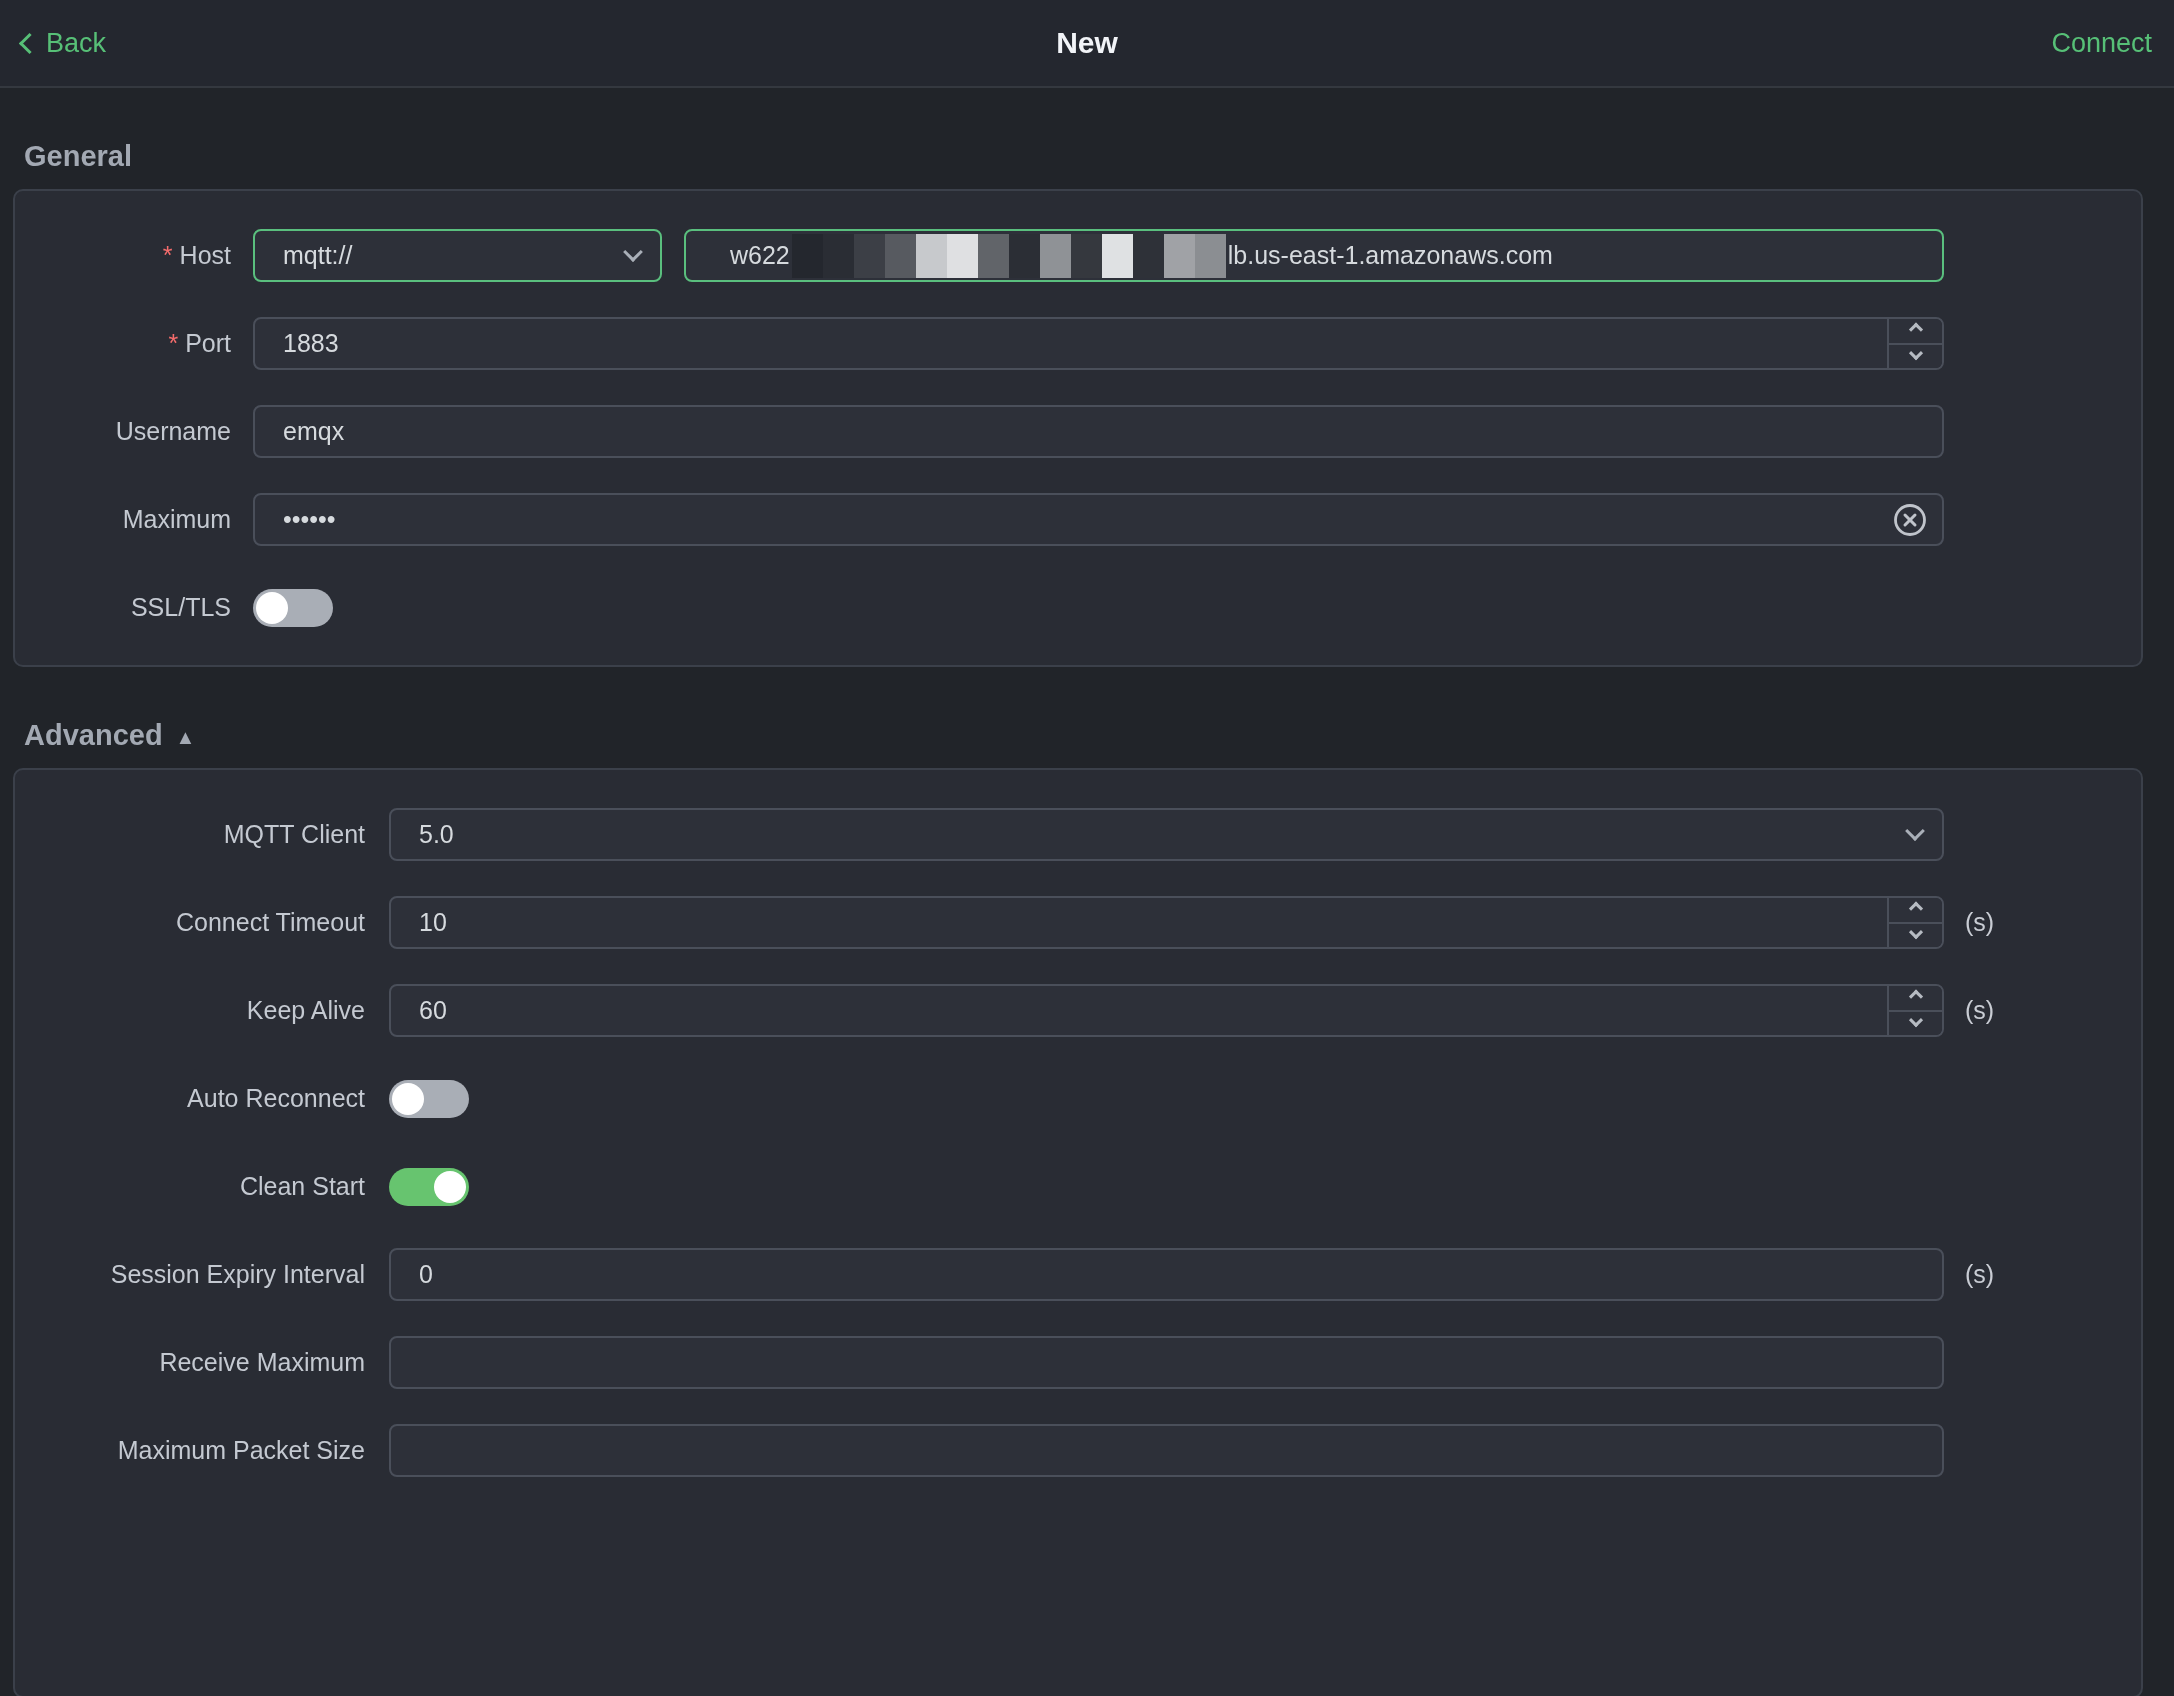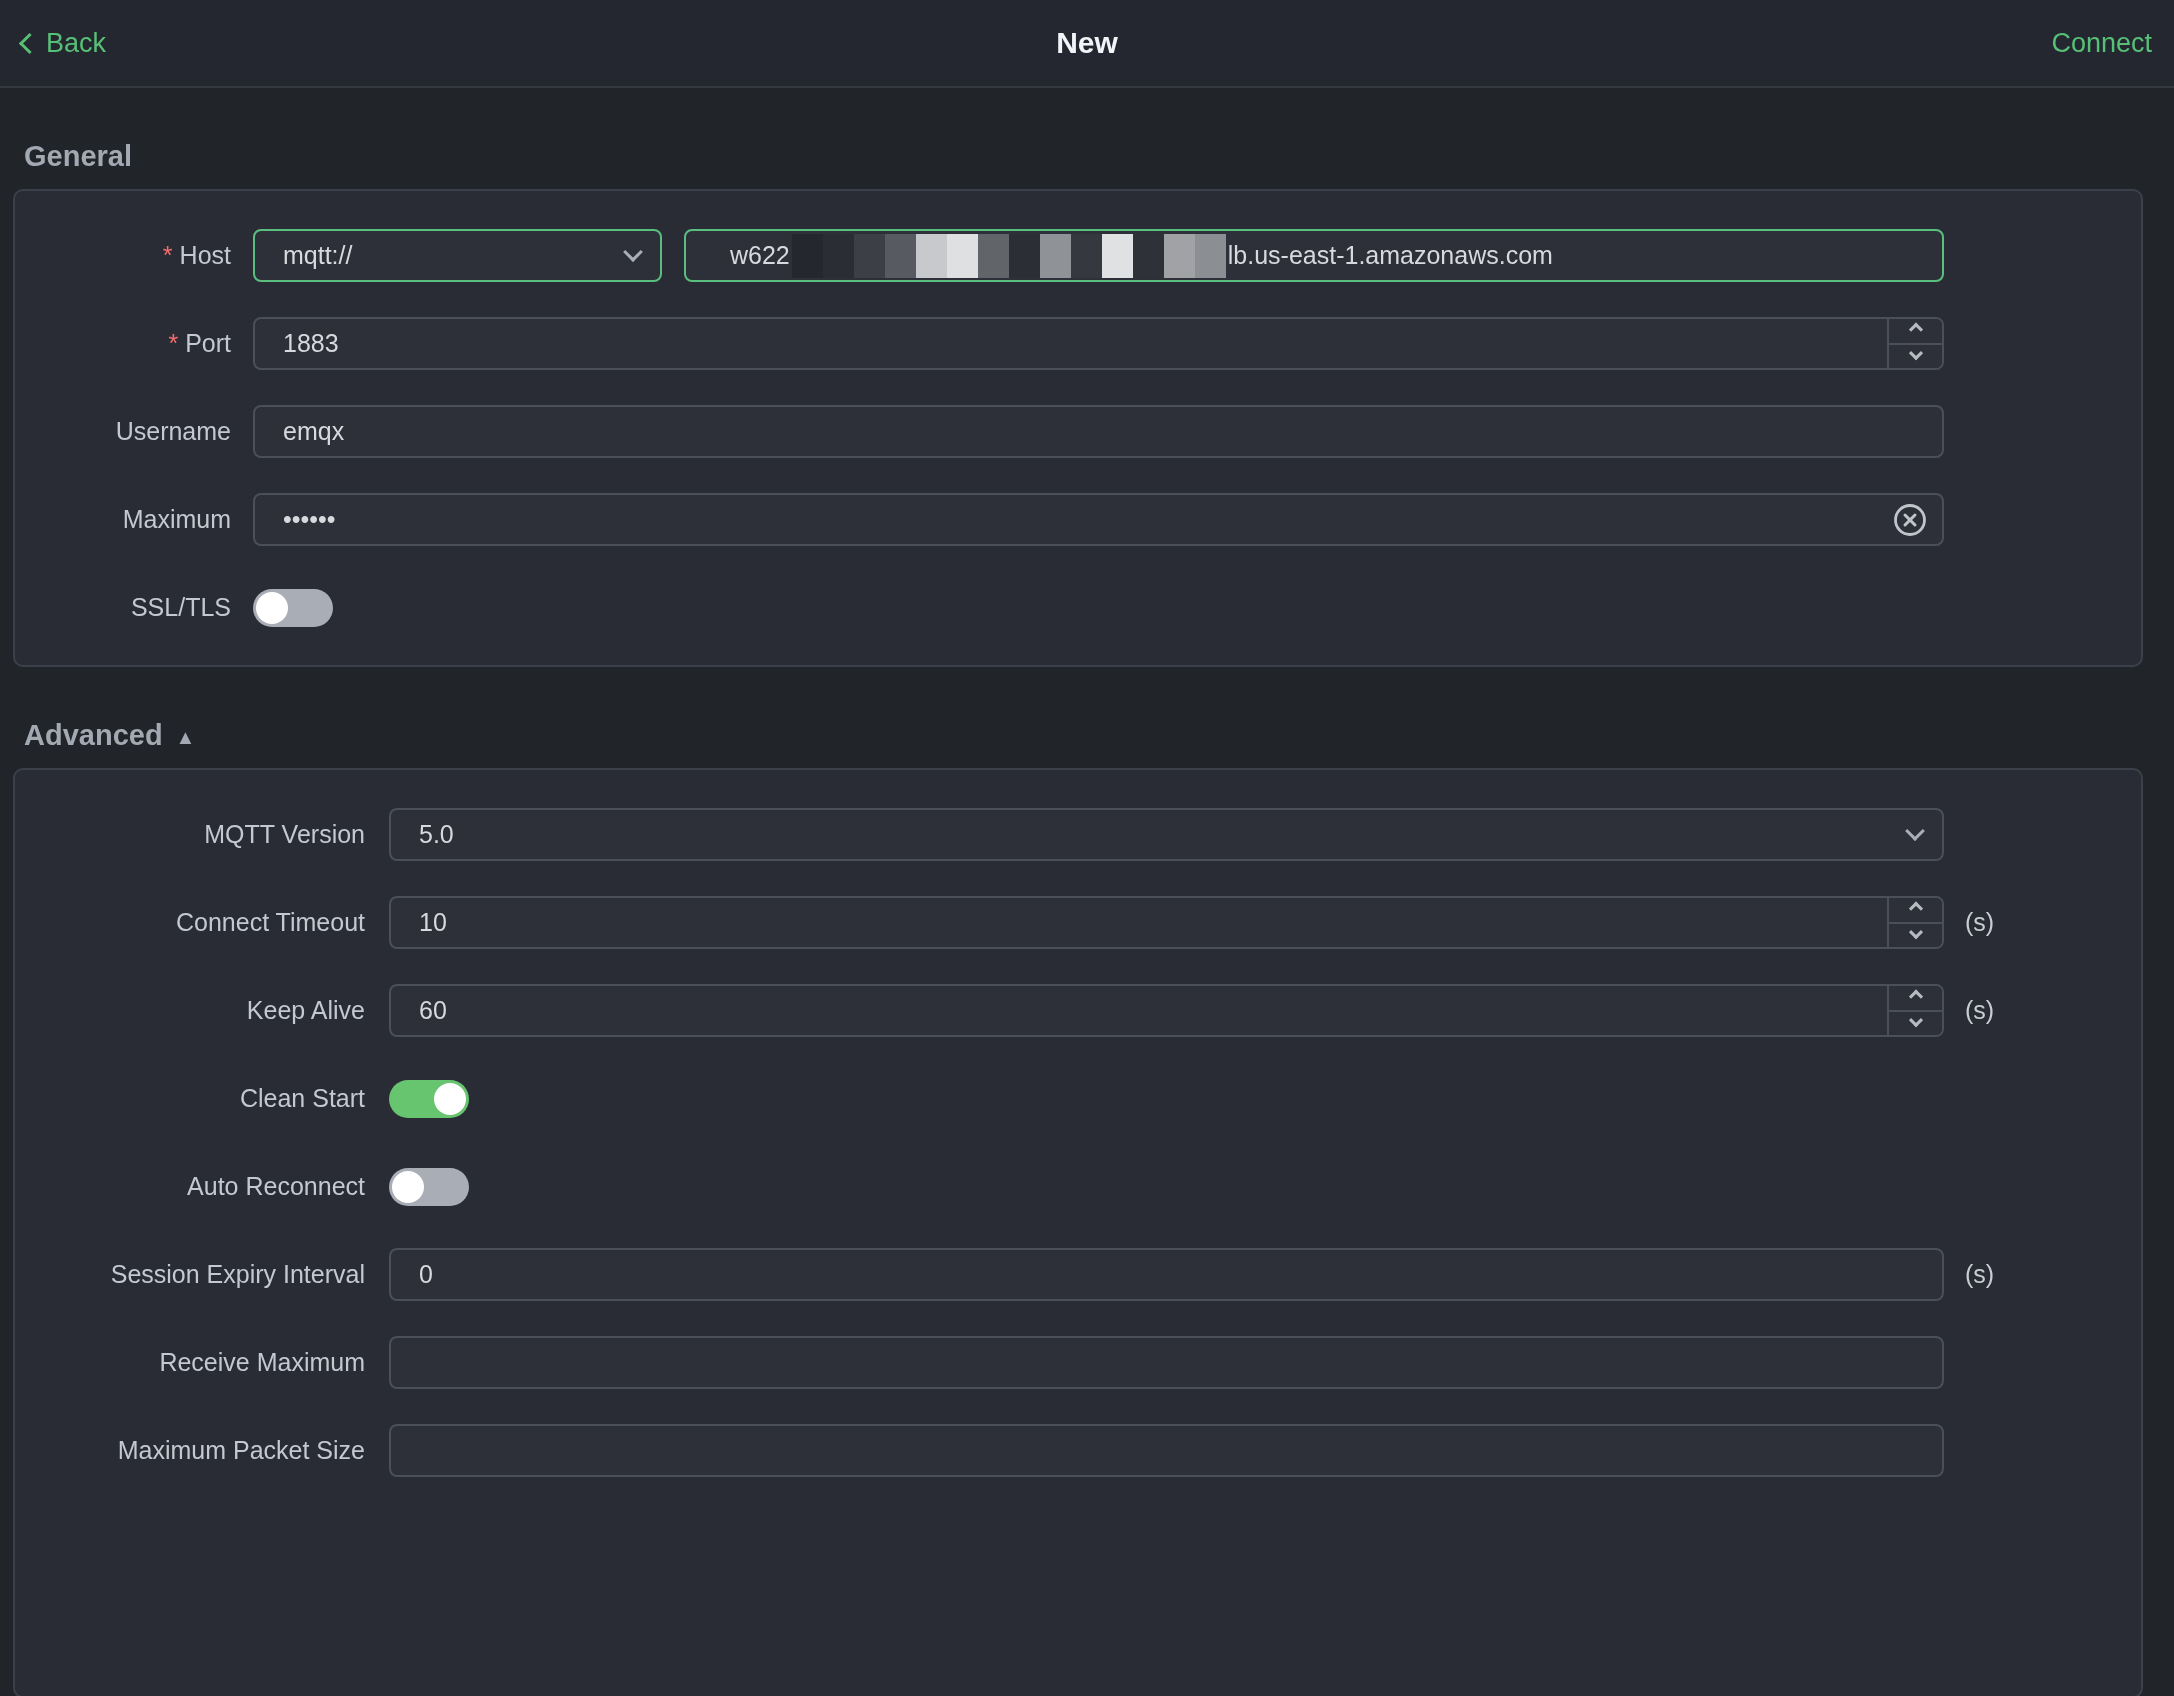--- a/index.html
+++ b/index.html
@@ -261,21 +261,21 @@
   </div>
 
   <div class="section-heading">
     <span>Advanced</span>
     <span class="collapse-tri">▲</span>
   </div>
 
   <div class="panel advanced">
 
     <div class="form-row">
-      <div class="lbl"><span>MQTT Version</span></div>
+      <div class="lbl"><span>MQTT Client</span></div>
       <div class="fld select-box w-advanced">
         <span class="sel-value">5.0</span>
         <span class="chev chev-select"></span>
       </div>
     </div>
 
     <div class="form-row">
       <div class="lbl"><span>Connect Timeout</span></div>
       <div class="num-wrap w-advanced">
         <input class="fld" value="10" style="">
@@ -301,27 +301,27 @@
             </div>
           <div class="half">
               <span class="chev chev-down"></span>
             </div>
         </div>
       </div>
       <span class="unit">(s)</span>
     </div>
 
     <div class="form-row">
+      <div class="lbl"><span>Auto Reconnect</span></div>
+      <div class="switch"></div>
+    </div>
+
+    <div class="form-row">
       <div class="lbl"><span>Clean Start</span></div>
       <div class="switch on"></div>
-    </div>
-
-    <div class="form-row">
-      <div class="lbl"><span>Auto Reconnect</span></div>
-      <div class="switch"></div>
     </div>
 
     <div class="form-row">
       <div class="lbl"><span>Session Expiry Interval</span></div>
       <input class="fld w-advanced" value="0" style="">
       <span class="unit">(s)</span>
     </div>
 
     <div class="form-row">
       <div class="lbl"><span>Receive Maximum</span></div>

